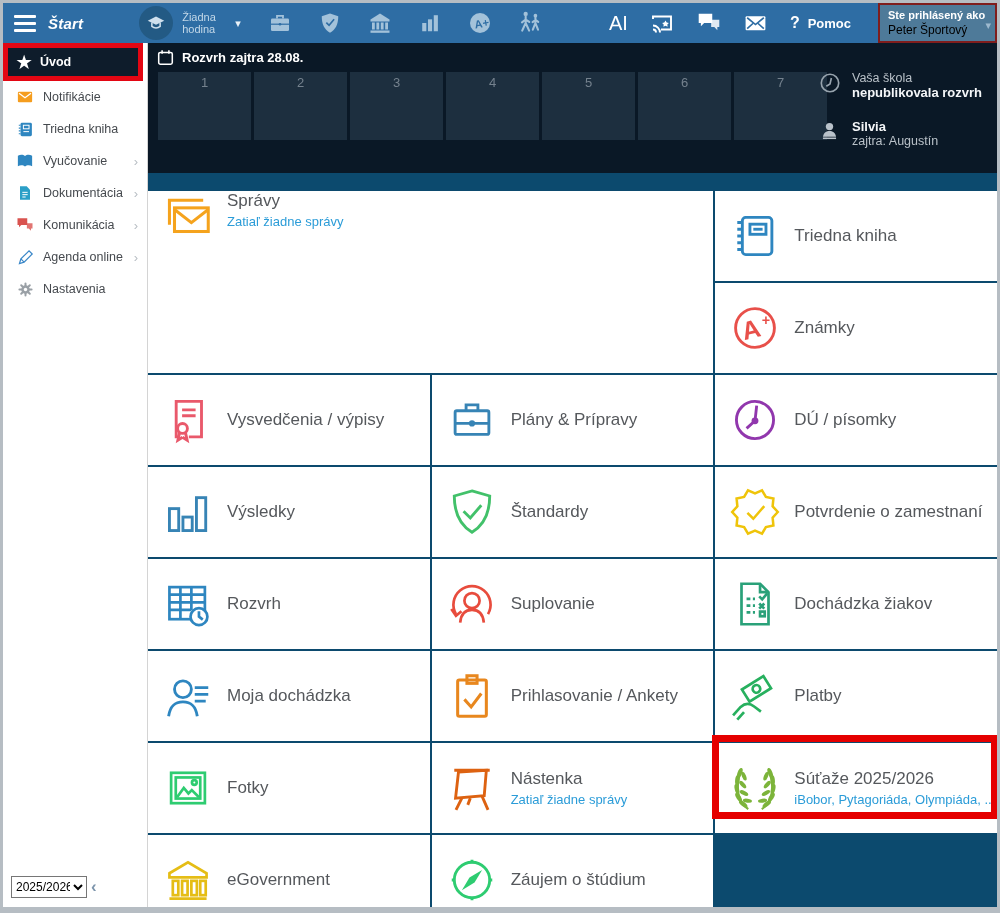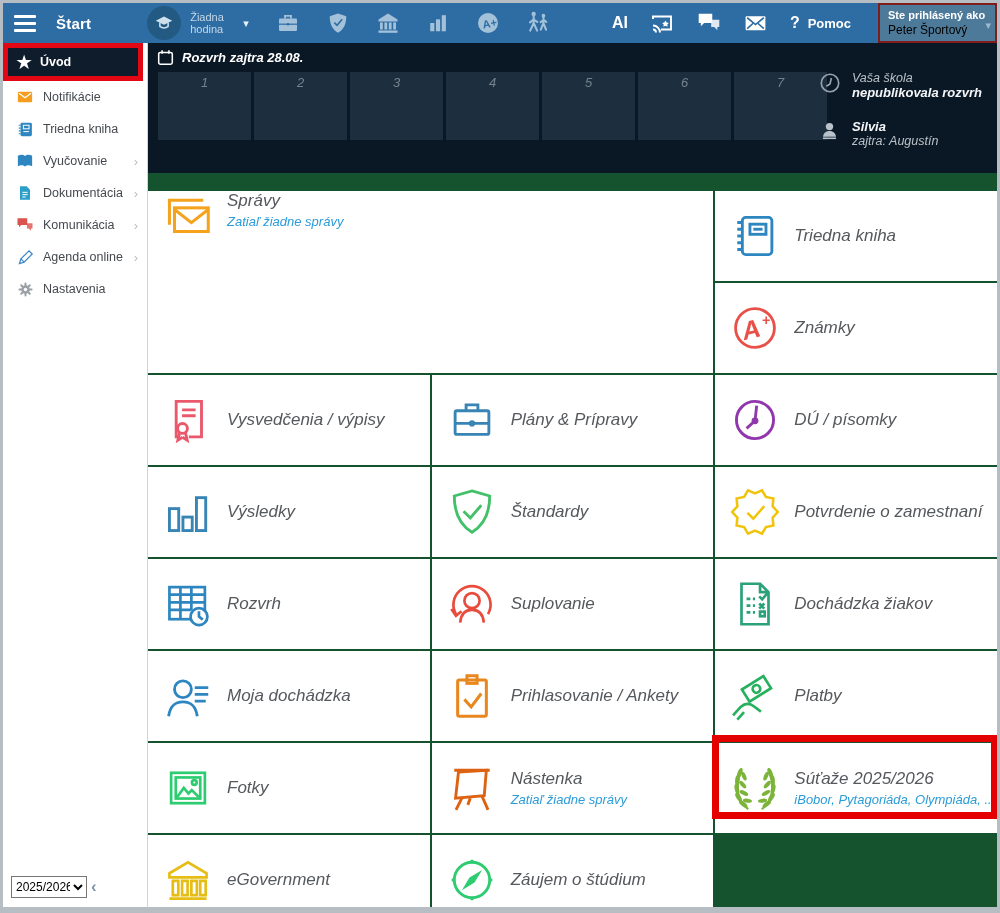--- a/index.html
+++ b/index.html
@@ -6,49 +6,49 @@
   html,body { background:#fff; }
   .page {
     width:1000px; height:913px; position:relative; overflow:hidden;
     border:3px solid #b6bdc3; border-bottom-width:6px; background:#e9e9e9;
     font-family:"Liberation Sans", sans-serif;
   }
   
   .topbar { height:40px; background:#2e6da4; display:flex; align-items:center; color:#fff; position:relative; z-index:10; }
   .hamburger { width:22px; margin-left:11px; display:flex; flex-direction:column; gap:4px; cursor:pointer; }
   .hamburger span { display:block; height:3px; background:#fff; border-radius:1px; }
-  .tb-start { font-size:15px; font-weight:bold; margin-left:20px; letter-spacing:.2px; }
+  .tb-start { font-size:15px; font-weight:bold; margin-left:12px; letter-spacing:.2px;font-style:italic; }
   .tb-class { display:flex; align-items:center; margin-left:56px; cursor:pointer; }
   .tb-class .circle { width:34px; height:34px; border-radius:50%; background:#235a84; display:flex; align-items:center; justify-content:center; }
   .tb-class .lbl { font-size:11px; line-height:12px; color:#c3d8e8; margin-left:9px; max-width:48px; }
   .tb-caret { color:#eaf2f8; font-size:11px; margin-left:5px; }
   .tb-icons { display:flex; align-items:center; gap:24px; margin-left:26px; }
   .tb-ic { width:26px; height:26px; display:flex; align-items:center; justify-content:center; cursor:pointer; }
   .tb-right { margin-left:auto; display:flex; align-items:center; gap:21px; }
-  .tb-ai { font-size:16px; font-weight:bold; cursor:pointer; }
+  .tb-ai { font-size:20px; font-weight:normal; cursor:pointer; }
   .tb-help { display:flex; align-items:center; gap:8px; font-weight:bold; cursor:pointer; }
   .tb-help .q { font-size:16px; }
   .tb-help .p { font-size:13px; }
   .userbox { width:119px; height:40px; background:#4e7a99; border:2px solid #7f1d1d; padding:4px 16px 3px 8px; position:relative; cursor:pointer; margin-left:6px; }
   .userbox .l1 { font-size:11px; font-weight:bold; white-space:nowrap; }
   .userbox .l2 { font-size:12px; color:#000000; margin-top:2px; white-space:nowrap; }
   .userbox .caret { position:absolute; right:4px; bottom:9px; color:#9db9cf; font-size:11px; }
   
   .bodyrow { display:flex; height:864px; }
   .sidebar { width:145px; background:#fff; border-right:1px solid #d4d4d4; position:relative; flex:none; }
   .side-item { height:32px; display:flex; align-items:center; padding-left:13px; gap:9px; font-size:12.5px; color:#45494e; cursor:pointer; }
   .side-item .ic { width:18px; height:18px; flex:none; display:flex; align-items:center; justify-content:center; }
   .side-item .chev { margin-left:auto; margin-right:9px; color:#b8bec4; font-size:13px; }
   .side-item.active { height:38px; background:#0e1c2b; color:#fff; font-weight:bold; border:5px solid #e30613; width:140px; padding-left:7px; gap:7px; }
   .side-item.active .star { color:#fff; font-size:17px; line-height:17px; }
   .year-wrap { position:absolute; left:8px; bottom:9px; display:flex; align-items:center; gap:4px; }
   .year-wrap select { width:76px; height:22px; font-size:12px; font-family:inherit; border:1px solid #767676; background:#fff; }
   .collapse { color:#7d95ac; font-size:17px; font-weight:bold; cursor:pointer; }
   
-  .main { flex:1; background:#14532d; position:relative; overflow:hidden;font-style:italic; }
+  .main { flex:1; background:#0c4a6e; position:relative; overflow:hidden; }
   .sched { height:130px; background:#0a1826; position:relative; color:#fff; }
   .sched-title { display:flex; align-items:center; gap:8px; padding:6px 0 4px 9px; font-size:13px; font-weight:bold; }
   .periods { display:flex; gap:3px; margin-left:10px; margin-top:2px; }
   .period { width:93px; height:68px; background:#1d2f3f; text-align:center; padding-top:3px; font-size:13px; color:#75828e; }
   .sched-info { position:absolute; right:10px; top:28px; width:168px; font-size:12.5px; color:#b9c1c8; }
   .sched-info .row { display:flex; gap:9px; margin-bottom:19px; }
   .sched-info .ic { width:24px; flex:none; padding-top:1px; }
   .sched-info b { color:#f4f6f8; font-size:13px; }
   
   .tiles { margin-top:18px; display:grid; grid-template-columns:1fr 1fr 1fr; grid-auto-rows:90px; gap:2px; }

